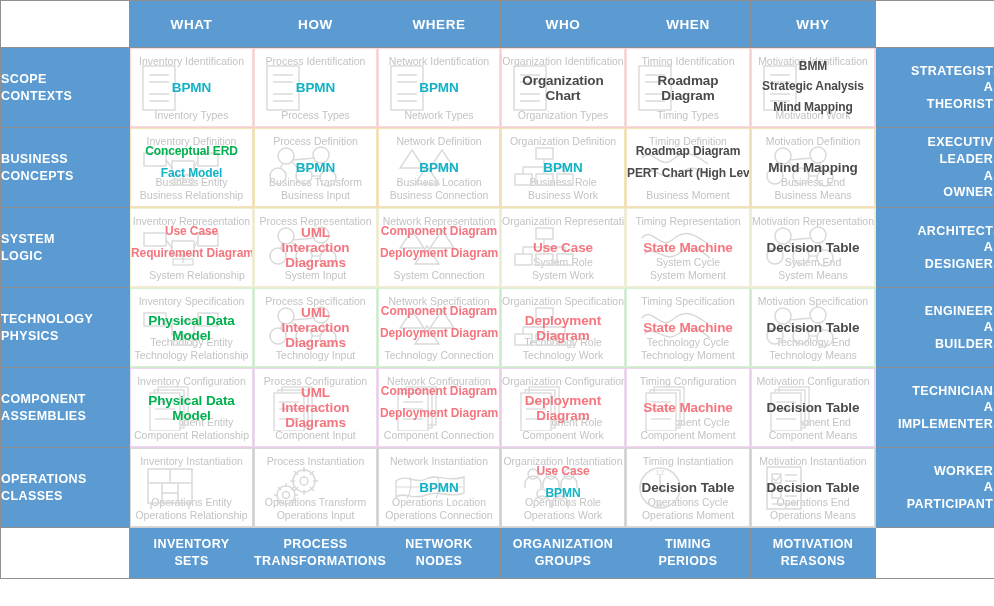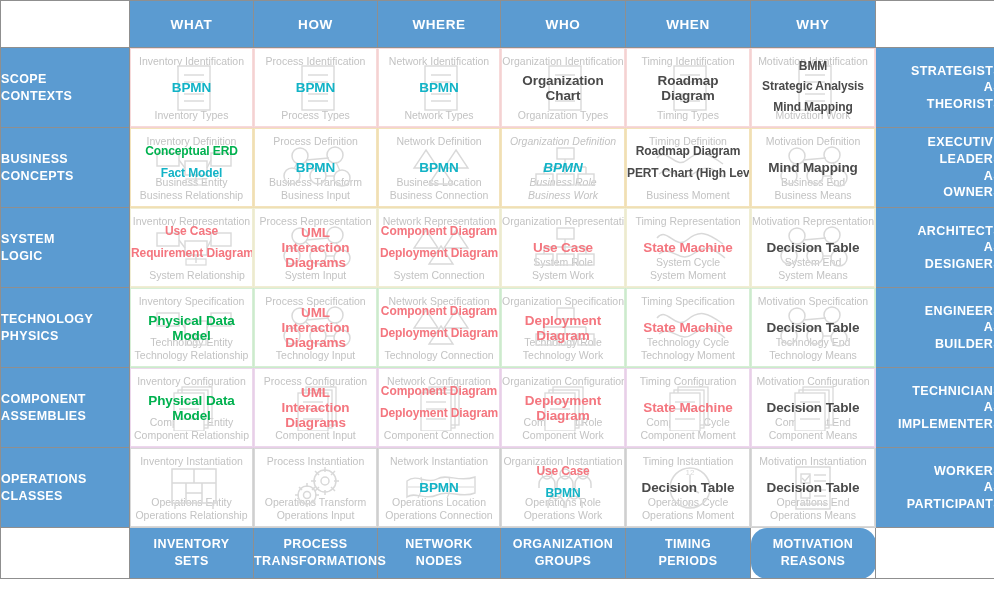--- a/index.html
+++ b/index.html
@@ -111,26 +111,26 @@
     font-size: 10.5px;
     line-height: 1.25;
     white-space: nowrap;
     z-index: 1;
   }
   .cap-top { top: 6px; }
   .cap-bot { bottom: 4px; }
 
   .glyph {
     position: absolute;
-    left: 4px; right: 0;
+    left: 11px; right: 0;
     top: 50%;
     transform: translateY(-50%);
     display: flex;
     align-items: center;
-    justify-content: center;
+    justify-content: flex-start;
     z-index: 2;
     pointer-events: none;
   }
   .glyph svg { display: block; }
 
   .labels {
     position: absolute;
     left: 0; right: 0;
     top: 50%;
     transform: translateY(-50%);
@@ -406,21 +406,21 @@
                   <polygon points="22,4 34,22 10,22" fill="none" stroke="#d9d9d9" stroke-width="1.4"></polygon>
                   <polygon points="52,4 64,22 40,22" fill="none" stroke="#d9d9d9" stroke-width="1.4"></polygon>
                   <polygon points="37,20 49,38 25,38" fill="none" stroke="#d9d9d9" stroke-width="1.4"></polygon>
                 </svg>
               </div>
               <div class="labels">
                 <span class="lab bpmn">BPMN</span>
               </div>
             </div>
           </td>
-          <td class="cell tint-amber" style="width: 124px; font-style: italic;">
+          <td class="cell tint-amber" style="width: 124px;">
             <div class="cell-inner">
               <div class="cap-top">Organization Definition</div>
               <div class="cap-bot">
                 <span style="display: block;">Business Role</span>
                 <span style="display: block;">Business Work</span>
               </div>
               <div class="glyph">
                 <svg width="62" height="44" viewBox="0 0 62 44">
                   <rect x="23" y="2" width="17" height="11" fill="none" stroke="#d9d9d9" stroke-width="1.4"></rect>
                   <rect x="2" y="28" width="17" height="11" fill="none" stroke="#d9d9d9" stroke-width="1.4"></rect>
@@ -1098,21 +1098,21 @@
             <span style="display: block;">NODES</span>
           </td>
           <td class="foot-head" style="width: 124px;">
             <span style="display: block;">ORGANIZATION</span>
             <span style="display: block;">GROUPS</span>
           </td>
           <td class="foot-head" style="width: 124px;">
             <span style="display: block;">TIMING</span>
             <span style="display: block;">PERIODS</span>
           </td>
-          <td class="foot-head" style="width: 124px; border-radius: 16px;">
+          <td class="foot-head" style="width: 124px;">
             <span style="display: block;">MOTIVATION</span>
             <span style="display: block;">REASONS</span>
           </td>
           <td class="corner-blank"></td>
         </tr>
       </tbody>
   </table>
 
 </div>
 

